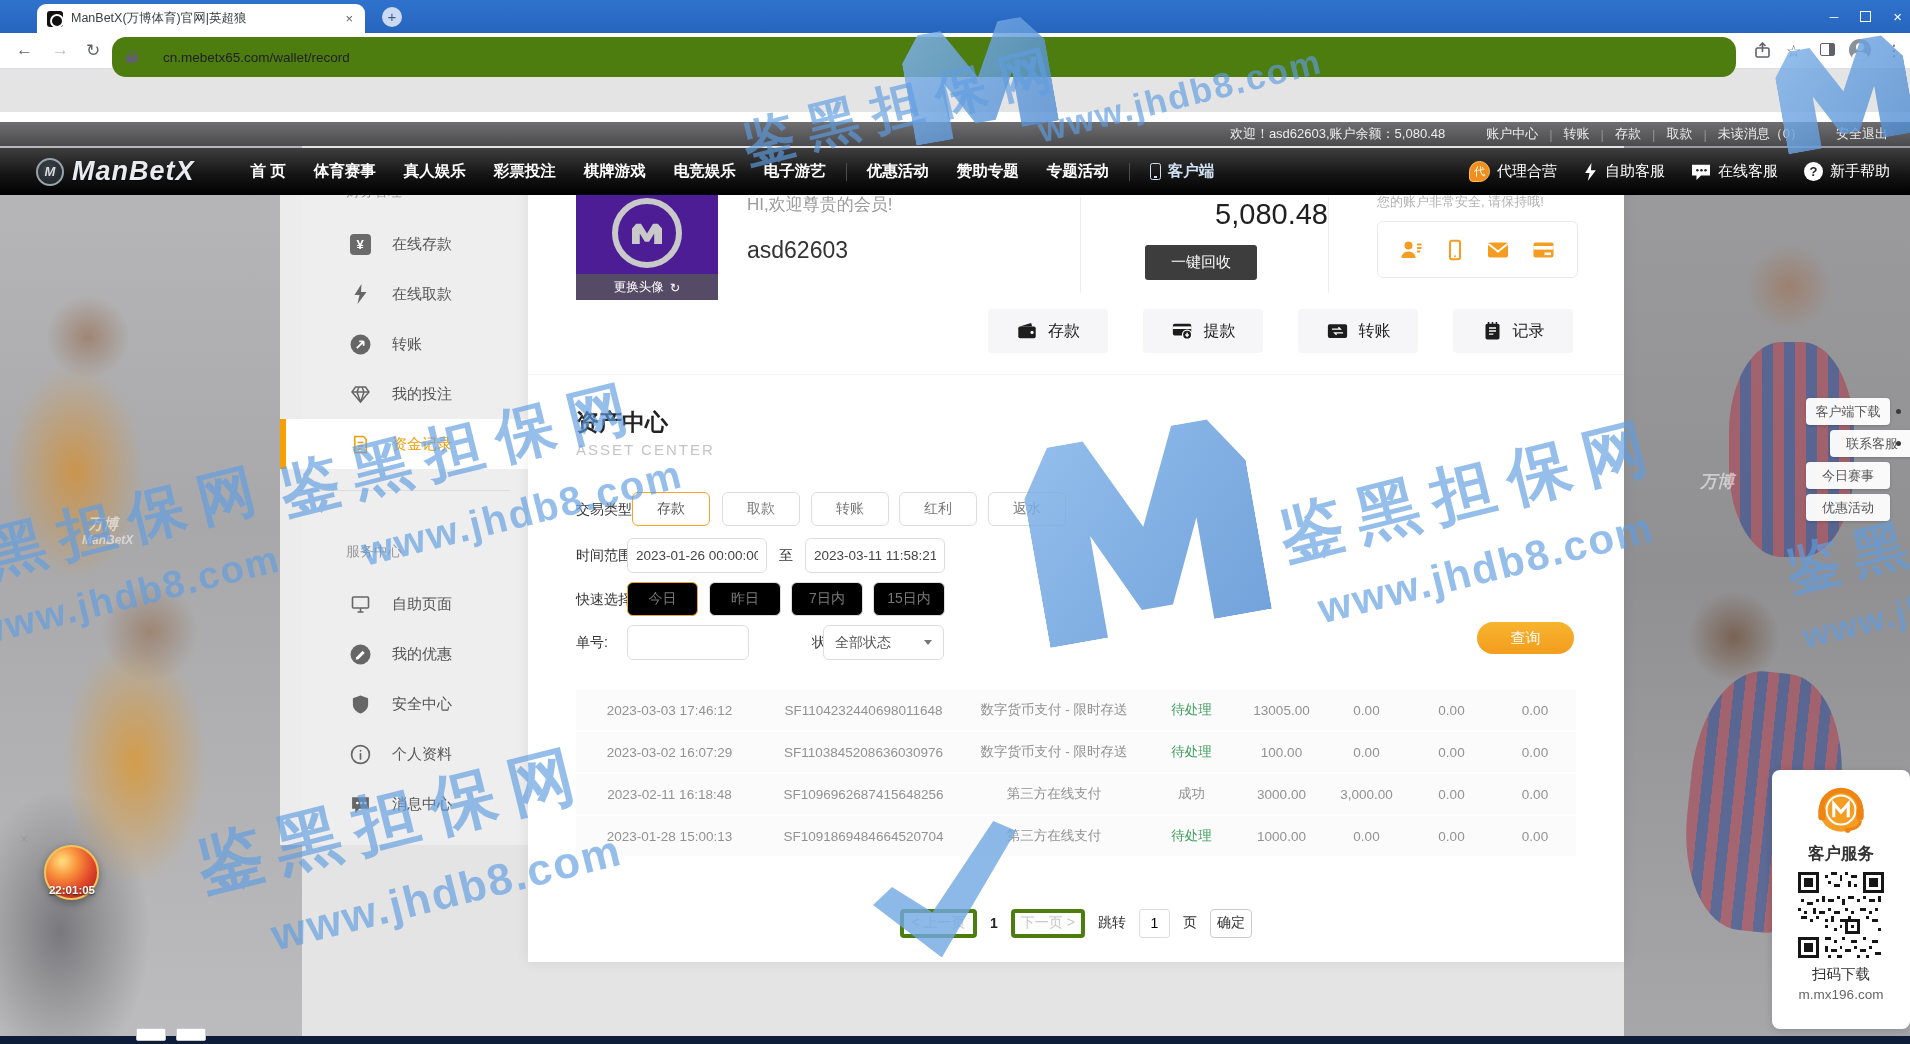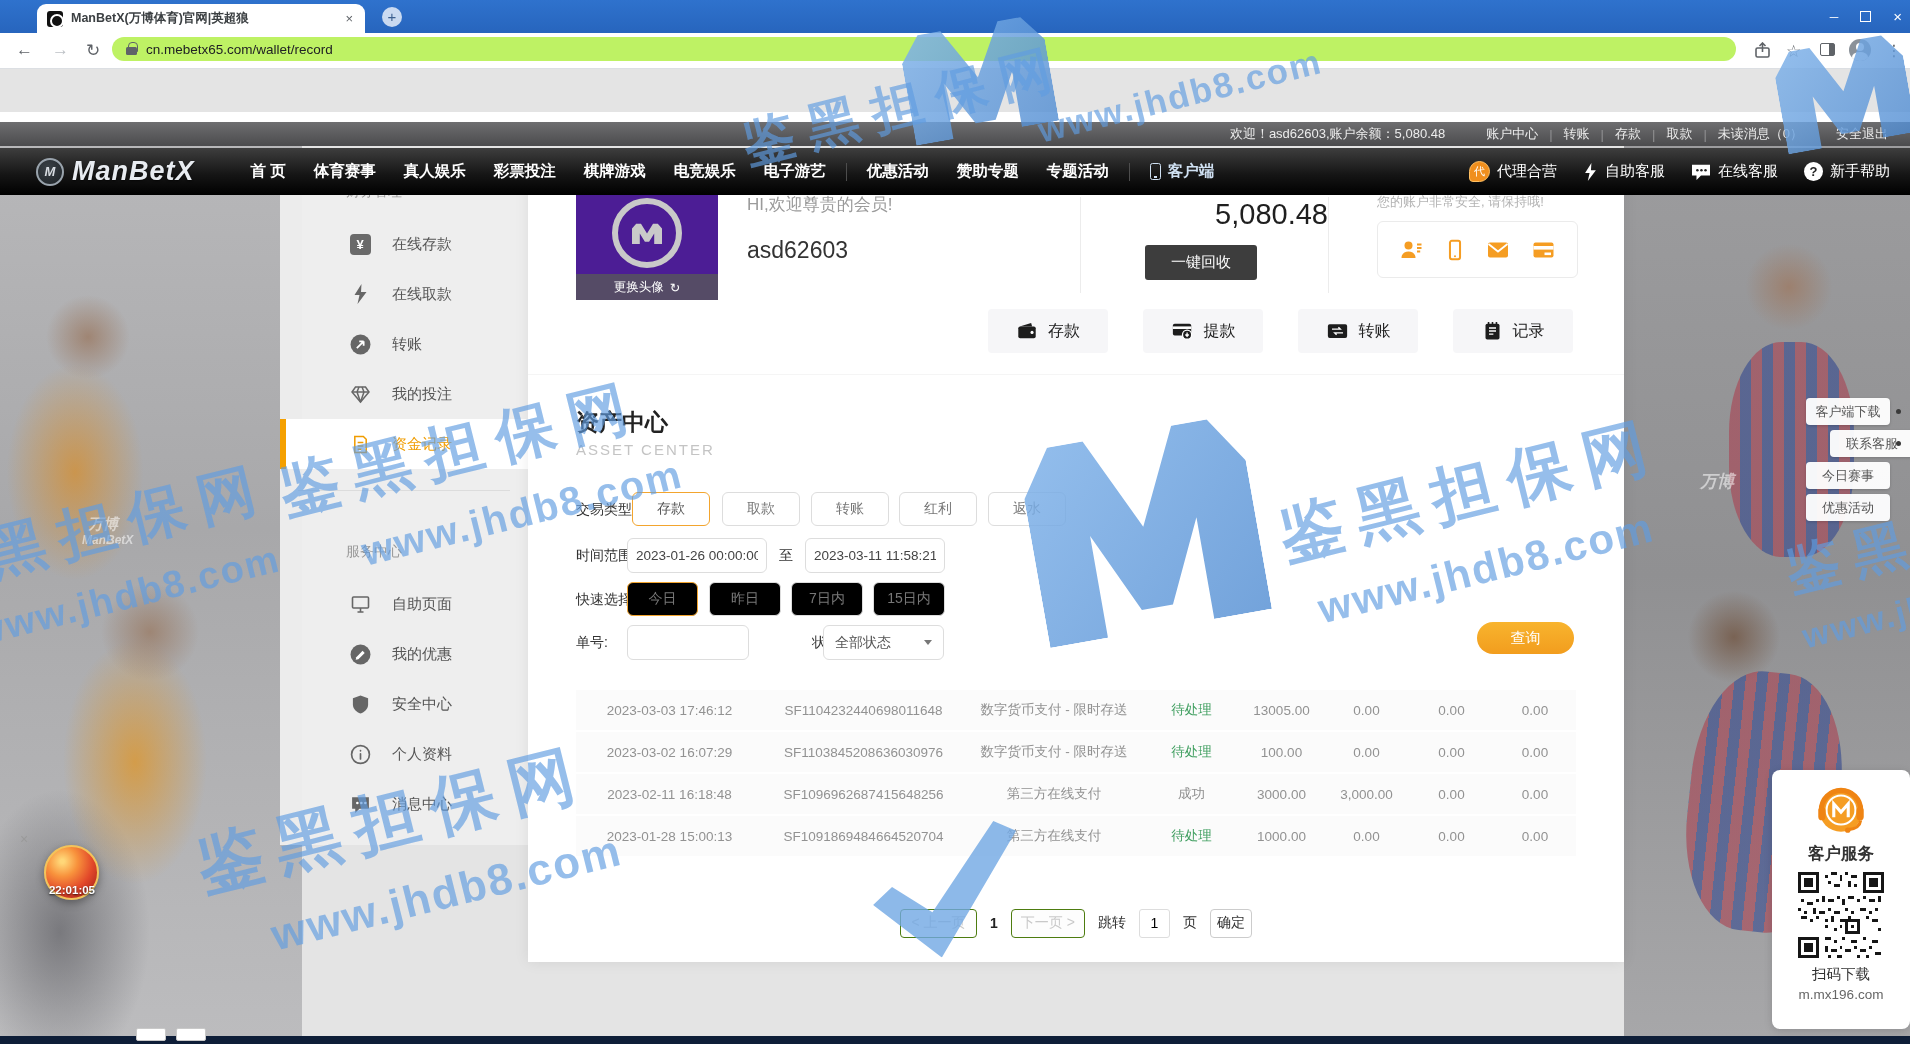--- a/index.html
+++ b/index.html
@@ -5,30 +5,30 @@
   * { box-sizing: border-box; margin: 0; padding: 0; }
   body { margin:0; background:#222; font-family:"Liberation Sans","DejaVu Sans",sans-serif; }
   .screen { position:relative; width:1910px; height:1044px; overflow:hidden; background:#e4e4e4; }
   .abs { position:absolute; }
 
   
   .titlebar { left:0; top:0; width:1910px; height:33px; background:linear-gradient(180deg,#2f72cd,#2765bd); z-index:30; }
   .tab { position:absolute; left:37px; top:4px; width:328px; height:29px; background:#fff; border-radius:9px 9px 0 0; display:flex; align-items:center; padding:0 10px; gap:8px; }
   .favicon { width:16px; height:16px; background:#111; border-radius:3px; position:relative; flex:0 0 16px; }
   .favicon::after { content:""; position:absolute; left:3px; top:3px; width:10px; height:10px; border:2px solid #fff; border-radius:50%; }
-  .tab-title { flex:1; font-size:12.5px; color:#3c4043; white-space:nowrap; overflow:hidden; text-overflow:ellipsis;font-weight:bold; }
+  .tab-title { flex:1; font-size:12.5px; color:#3c4043; white-space:nowrap; overflow:hidden; text-overflow:ellipsis; }
   .tab-close { font-size:13px; color:#5f6368; padding:0 2px; }
   .newtab { position:absolute; left:382px; top:7px; width:20px; height:20px; border-radius:50%; background:rgba(255,255,255,.75); color:#3b5f8f; font-size:15px; line-height:19px; text-align:center; }
   .winbtns { position:absolute; right:8px; top:0; height:33px; display:flex; align-items:center; gap:22px; color:#fff; }
   .winbtn { font-size:12px; line-height:1; }
   .winbtn.maxi { width:11px; height:11px; border:1.5px solid #fff; }
 
   .urlrow { left:0; top:33px; width:1910px; height:36px; background:#fff; z-index:30; border-bottom:1px solid #dcdfe3; }
   .navglyph { position:absolute; top:7px; font-size:17px; color:#5f6368; }
-  .omnibox { position:absolute; left:112px; top:4px; width:1624px; height:24px; background:#bef264; border-radius:14px; display:flex; align-items:center; padding:0 14px; gap:9px; }
+  .omnibox { position:absolute; left:112px; top:4px; width:1624px; height:40px; background:#4d7c0f; border-radius:14px; display:flex; align-items:center; padding:0 14px; gap:26px; }
   .lock { width:11px; height:14px; position:relative; flex:0 0 11px; }
   .lock::before { content:""; position:absolute; left:1.5px; top:0; width:8px; height:8px; border:1.6px solid #5f6368; border-radius:4px 4px 0 0; }
   .lock::after { content:""; position:absolute; left:0; top:5px; width:11px; height:8px; background:#5f6368; border-radius:1.5px; }
   .url-text { font-size:13.5px; color:#202124; }
   .tool-ic { position:absolute; top:8px; color:#5f6368; font-size:15px; }
   .share-svg { position:absolute; top:9px; }
   .sidepanel { position:absolute; top:10px; width:15px; height:13px; border:1.6px solid #5f6368; border-radius:2px; }
   .sidepanel::after { content:""; position:absolute; right:0; top:0; width:5px; height:100%; background:#5f6368; }
   .avatar-ic { position:absolute; top:6px; width:22px; height:22px; border-radius:50%; background:#8a9199; overflow:hidden; }
   .avatar-ic::before { content:""; position:absolute; left:7px; top:4px; width:8px; height:8px; border-radius:50%; background:#fff; }
@@ -119,21 +119,21 @@
   .searchbtn { position:absolute; left:949px; top:437px; width:97px; height:32px; border-radius:17px; background:linear-gradient(180deg,#f8b42e,#f29d1e); color:#fff; font-size:15px; display:flex; align-items:center; justify-content:center; }
 
   .tablebox { position:absolute; left:48px; top:503px; width:1000px; }
   .thead, .trow { display:grid; grid-template-columns:187px 201px 180px 95px 85px 85px 85px 82px; align-items:center; text-align:center; }
   .thead { height:31px; background:#f6f6f6; font-size:13.5px; color:#333; font-weight:700; }
   .trow { height:42px; background:#fbfbfb; border-top:2px solid #fff; font-size:13.5px; color:#929292; }
   .trow [data-st="待处理"] { color:#3f9e5f; }
   .trow [data-st="成功"] { color:#8f8f8f; }
 
   .pager { position:absolute; left:48px; top:723px; width:1000px; height:30px; display:flex; align-items:center; justify-content:center; gap:13px; font-size:14px; color:#333; }
-  .pgbtn { height:29px; border:1px solid #4d7c0f; border-radius:4px; background:#fdfdfd; color:#c9c9c9; display:flex; align-items:center; justify-content:center; }
+  .pgbtn { height:29px; border:4px solid #4d7c0f; border-radius:4px; background:#fdfdfd; color:#c9c9c9; display:flex; align-items:center; justify-content:center; }
   .pg-prev { width:77px; } .pg-next { width:74px; }
   .pg-num { font-weight:700; color:#222; }
   .pg-input { width:31px; height:29px; border:1px solid #ddd; border-radius:3px; text-align:center; font-size:14px; }
   .pg-ok { width:42px; height:29px; border:1px solid #ccc; border-radius:4px; background:#fff; color:#333; display:flex; align-items:center; justify-content:center; }
 
   
   .sidetab { position:absolute; left:1806px; width:84px; height:27px; background:rgba(255,255,255,.95); border-radius:4px; box-shadow:0 1px 3px rgba(0,0,0,.18); color:#555; font-size:13px; display:flex; align-items:center; justify-content:center; z-index:20; }
   .tabdot { position:absolute; left:1896px; width:5px; height:5px; border-radius:50%; background:#3a3a3a; z-index:20; }
 
   

